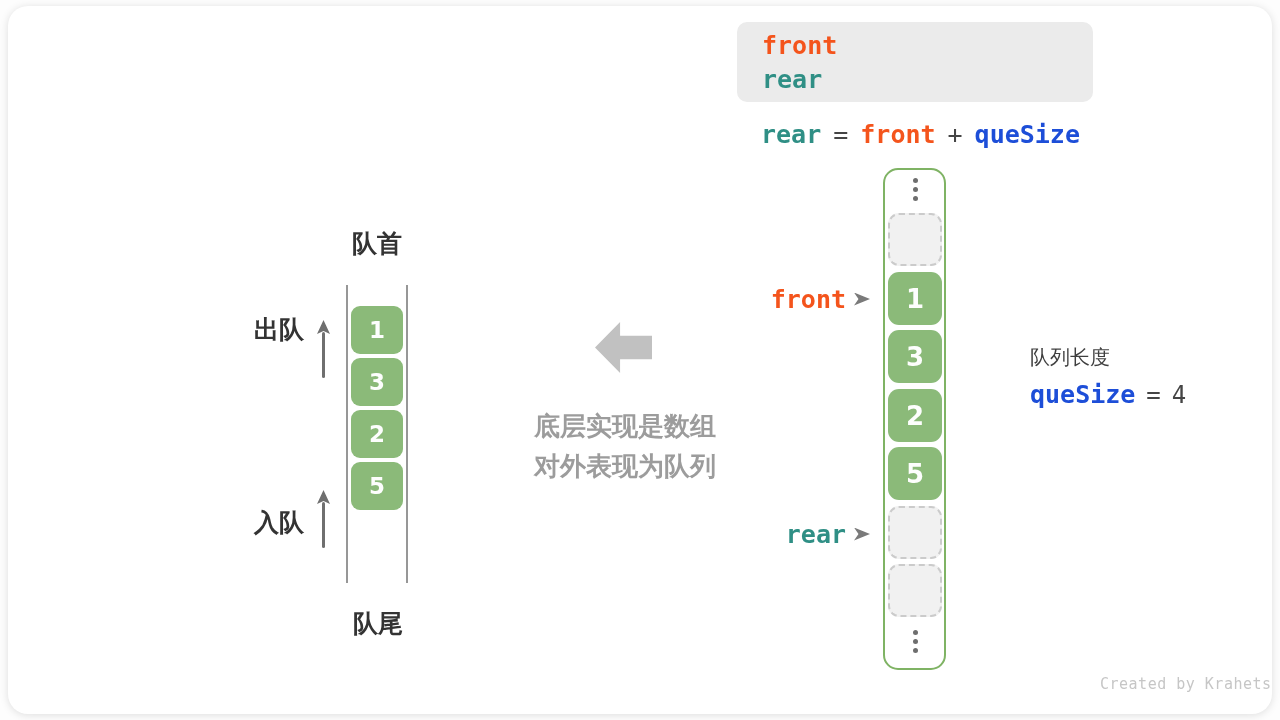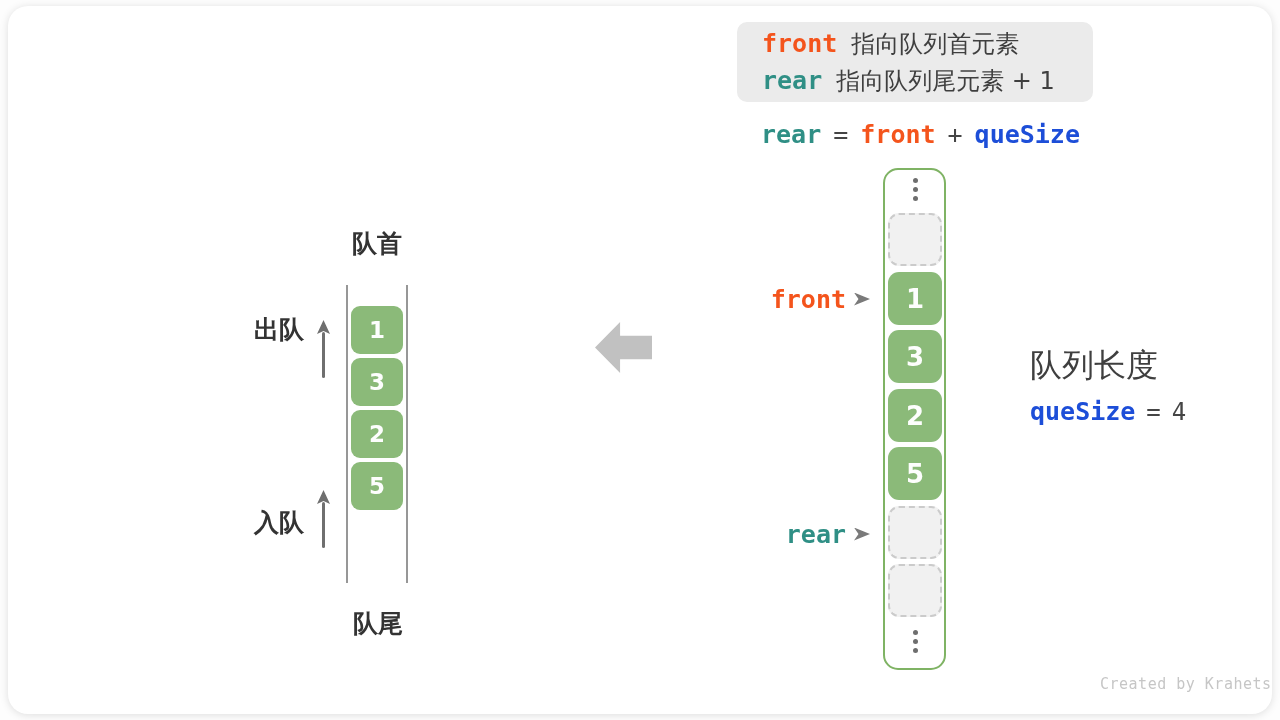--- a/index.html
+++ b/index.html
@@ -56,21 +56,21 @@
     position: absolute; left: 768px; width: 102px; height: 30px;
     display: flex; align-items: center; justify-content: flex-end; gap: 8px;
   }
   .pointer-label { font-family: "DejaVu Sans Mono", "Liberation Mono", monospace; font-weight: bold; font-size: 25px; }
   .arrowhead-right {
     width: 16px; height: 13px; background: #7a7a7a;
     clip-path: polygon(0 0, 100% 50%, 0 100%, 28% 50%);
   }
 
   .size-info { position: absolute; left: 1030px; top: 344px; }
-  .size-label { font-size: 32px; color: #3f3f3f; }
+  .size-label { font-size: 20px; color: #3f3f3f; }
   .size-line2 { margin-top: 9px; display: flex; align-items: center; gap: 11px; }
   .size-var { font-family: "DejaVu Sans Mono", "Liberation Mono", monospace; font-weight: bold; font-size: 25px; }
   .size-op, .size-val { font-family: "DejaVu Sans Mono", "Liberation Mono", monospace; font-size: 24px; color: #454545; }
 
   
   .zh-label { position: absolute; font-size: 25px; font-weight: bold; color: #333; text-align: center; }
   .qline { position: absolute; width: 2px; height: 298px; top: 285px; background: #979797; }
   .qcell {
     position: absolute; left: 351px; width: 52px; height: 48px; border-radius: 9px;
     font-size: 23px;
@@ -99,25 +99,23 @@
 </style>
 </head>
 <body>
 
 <div class="stage">
   <div class="card"></div>
 
   <div class="legend-box">
     <div class="legend-row">
       <span class="kw kw-front">front</span>
-      <span>指向队列首元素</span>
     </div>
     <div class="legend-row">
       <span class="kw kw-rear">rear</span>
-      <span>指向队列尾元素 + 1</span>
     </div>
   </div>
 
   <div class="equation">
     <span class="kw-rear">rear</span>
     <span class="op">=</span>
     <span class="kw-front">front</span>
     <span class="op">+</span>
     <span class="kw-quesize">queSize</span>
   </div>
@@ -131,20 +129,24 @@
   <div class="qcell cell-green" style="top:462px;">5</div>
   <div class="zh-label" style="left:248px; top:313px; width:62px;">出队</div>
   <div class="up-arrow-head" style="left:317px; top:320px;"></div>
   <div class="up-arrow-line" style="left:322px; top:332px; height:46px;"></div>
   <div class="zh-label" style="left:248px; top:506px; width:62px;">入队</div>
   <div class="up-arrow-head" style="left:317px; top:490px;"></div>
   <div class="up-arrow-line" style="left:322px; top:502px; height:46px;"></div>
   <div class="zh-label" style="left:338px; top:607px; width:80px;">队尾</div>
 
   <div class="block-arrow"></div>
+  <div class="center-caption">
+    <div>底层实现是数组</div>
+    <div>对外表现为队列</div>
+  </div>
 
   <div class="array-frame"></div>
   <div class="vdots vdots-top">
       <span></span>
       <span></span>
       <span></span>
     </div>
   <div class="acell acell-empty" style="top:213px;"></div>
   <div class="acell cell-green" style="top:272px;">1</div>
   <div class="acell cell-green" style="top:330px;">3</div>

